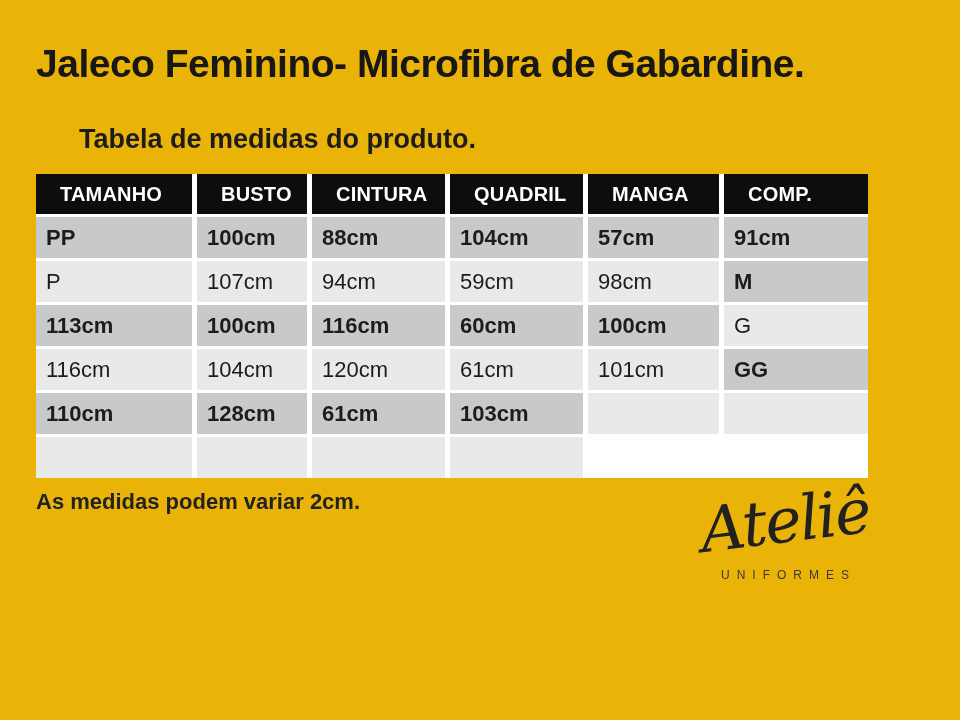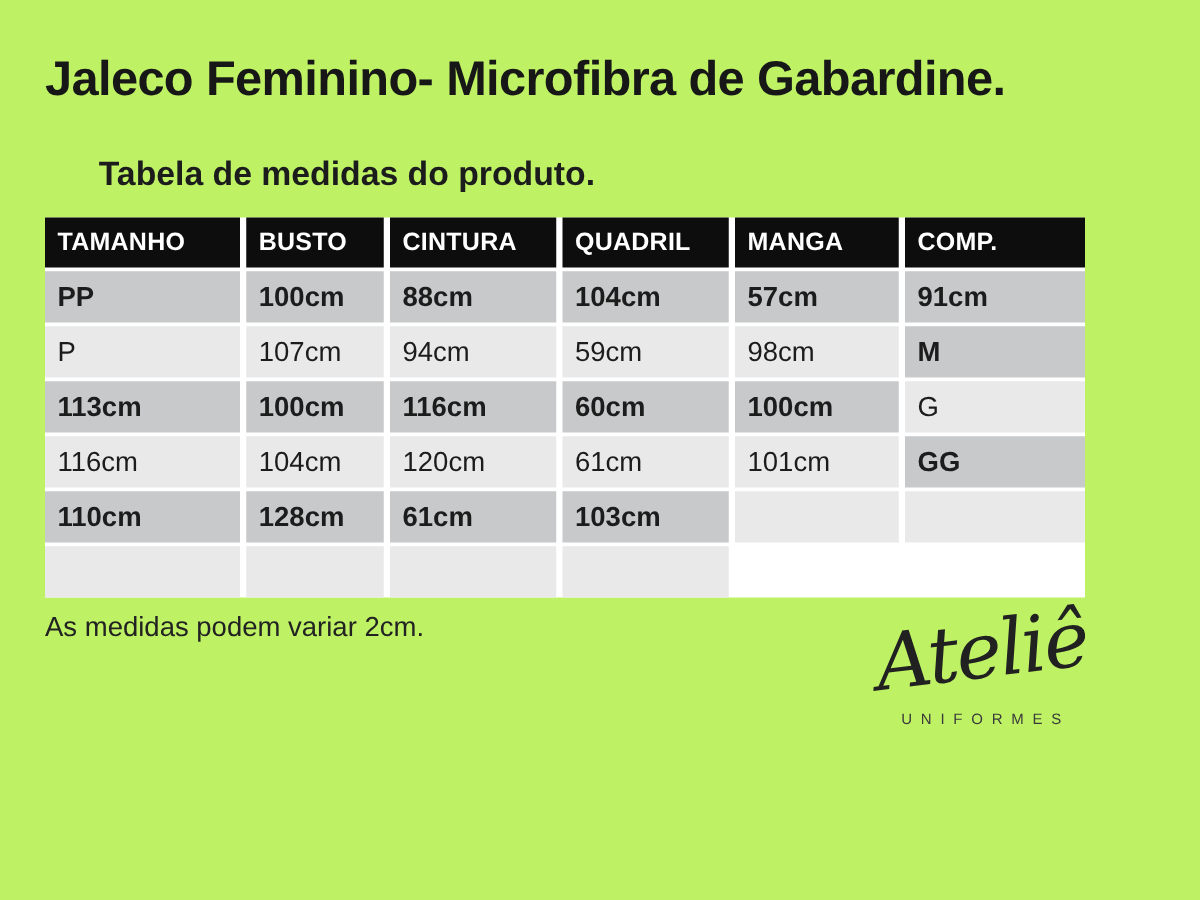--- a/index.html
+++ b/index.html
@@ -7,21 +7,21 @@
   body {
     background: #ffffff;
     font-family: "Liberation Sans", sans-serif;
     color: #1b1b1b;
     overflow: hidden;
   }
   .slide {
     position: relative;
     width: 960px;
     height: 720px;
-    background: #bef264;
+    background: #eab308;
   }
   .page-title {
     position: absolute;
     left: 36px;
     top: 42px;
     font-size: 39px;
     font-weight: bold;
     letter-spacing: -0.5px;
     color: #171717;
     white-space: nowrap;
@@ -49,40 +49,40 @@
     row-gap: 3px;
     background: #ffffff;
   }
   .hcell {
     background: #0d0d0d;
     color: #ffffff;
     font-weight: bold;
     font-size: 20px;
     display: flex;
     align-items: center;
-    padding-left: 10px;
+    padding-left: 24px;
     letter-spacing: 0.2px;
     white-space: nowrap;
   }
   .cell {
     font-size: 22px;
     color: #1c1c1c;
     display: flex;
     align-items: center;
     padding-left: 10px;
     white-space: nowrap;
   }
   .row-dark { background: #c8c9ca; font-weight: bold; }
   .row-light { background: #e9e9e9; }
   .note {
     position: absolute;
     left: 36px;
     top: 489px;
     font-size: 22px;
-    font-weight: normal;
+    font-weight: bold;
     color: #222222;
     white-space: nowrap;
   }
   .brand-logo {
     position: absolute;
     left: 690px;
     top: 478px;
     width: 190px;
     text-align: center;
   }

